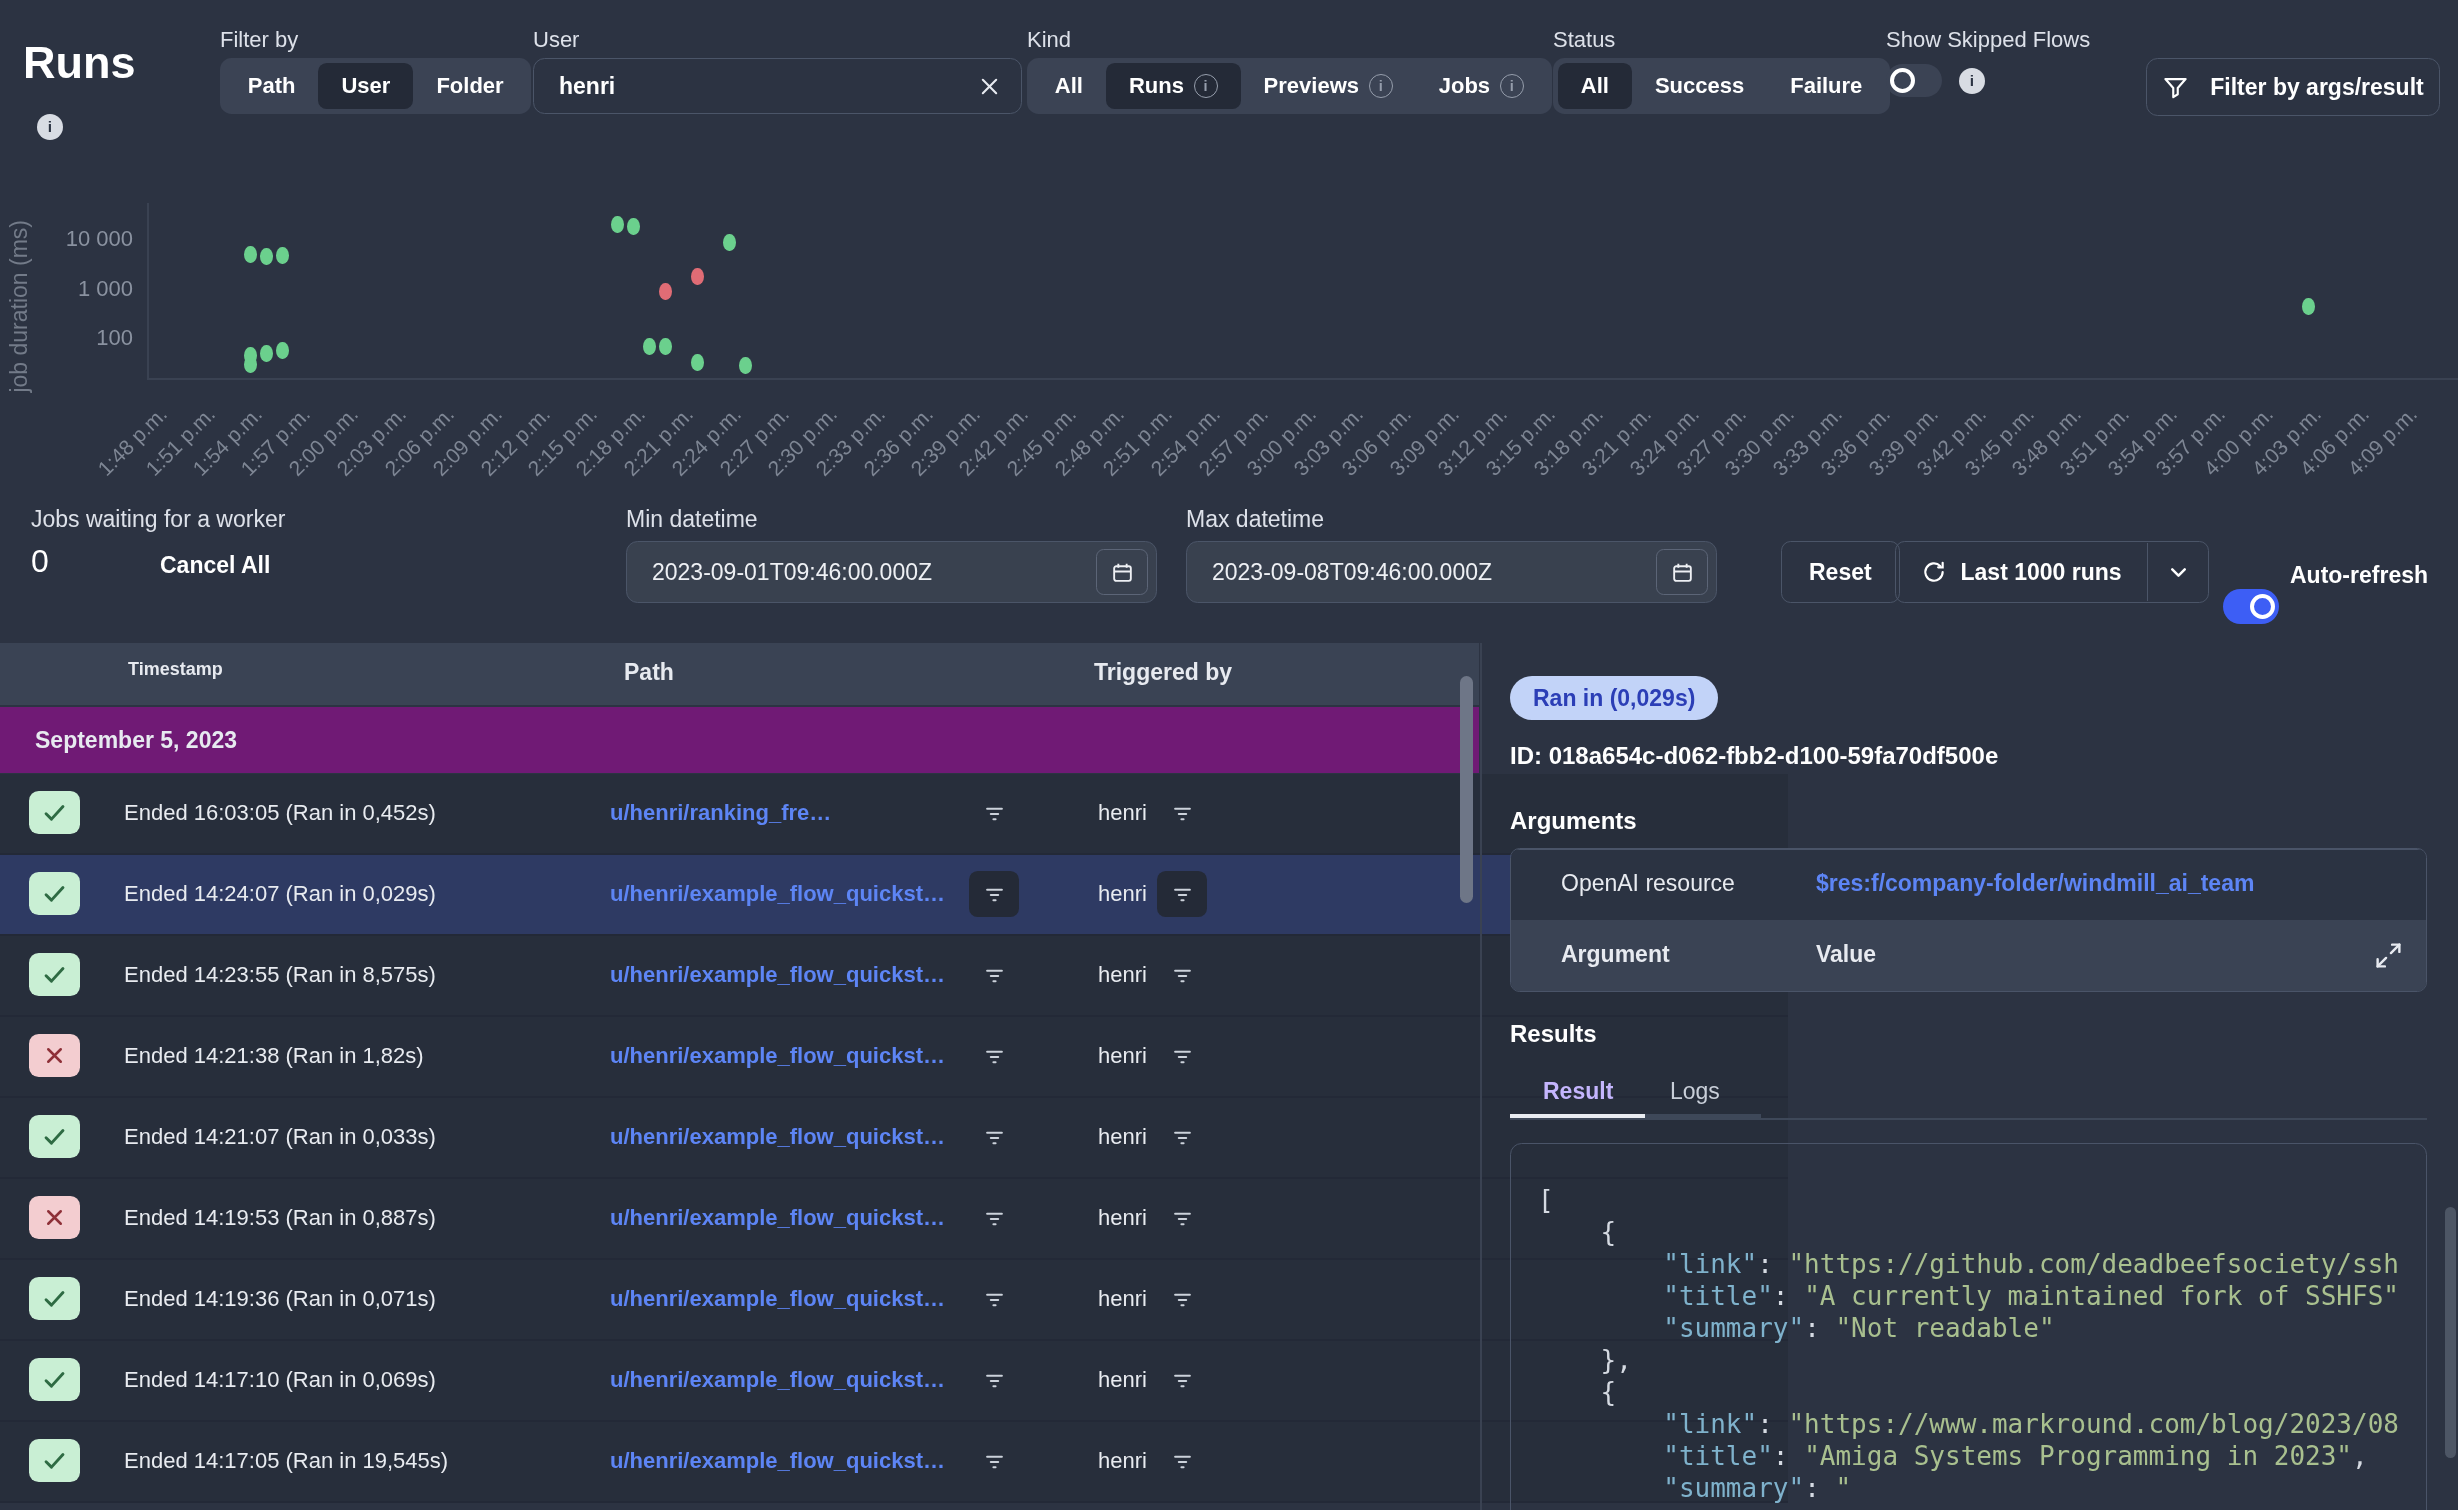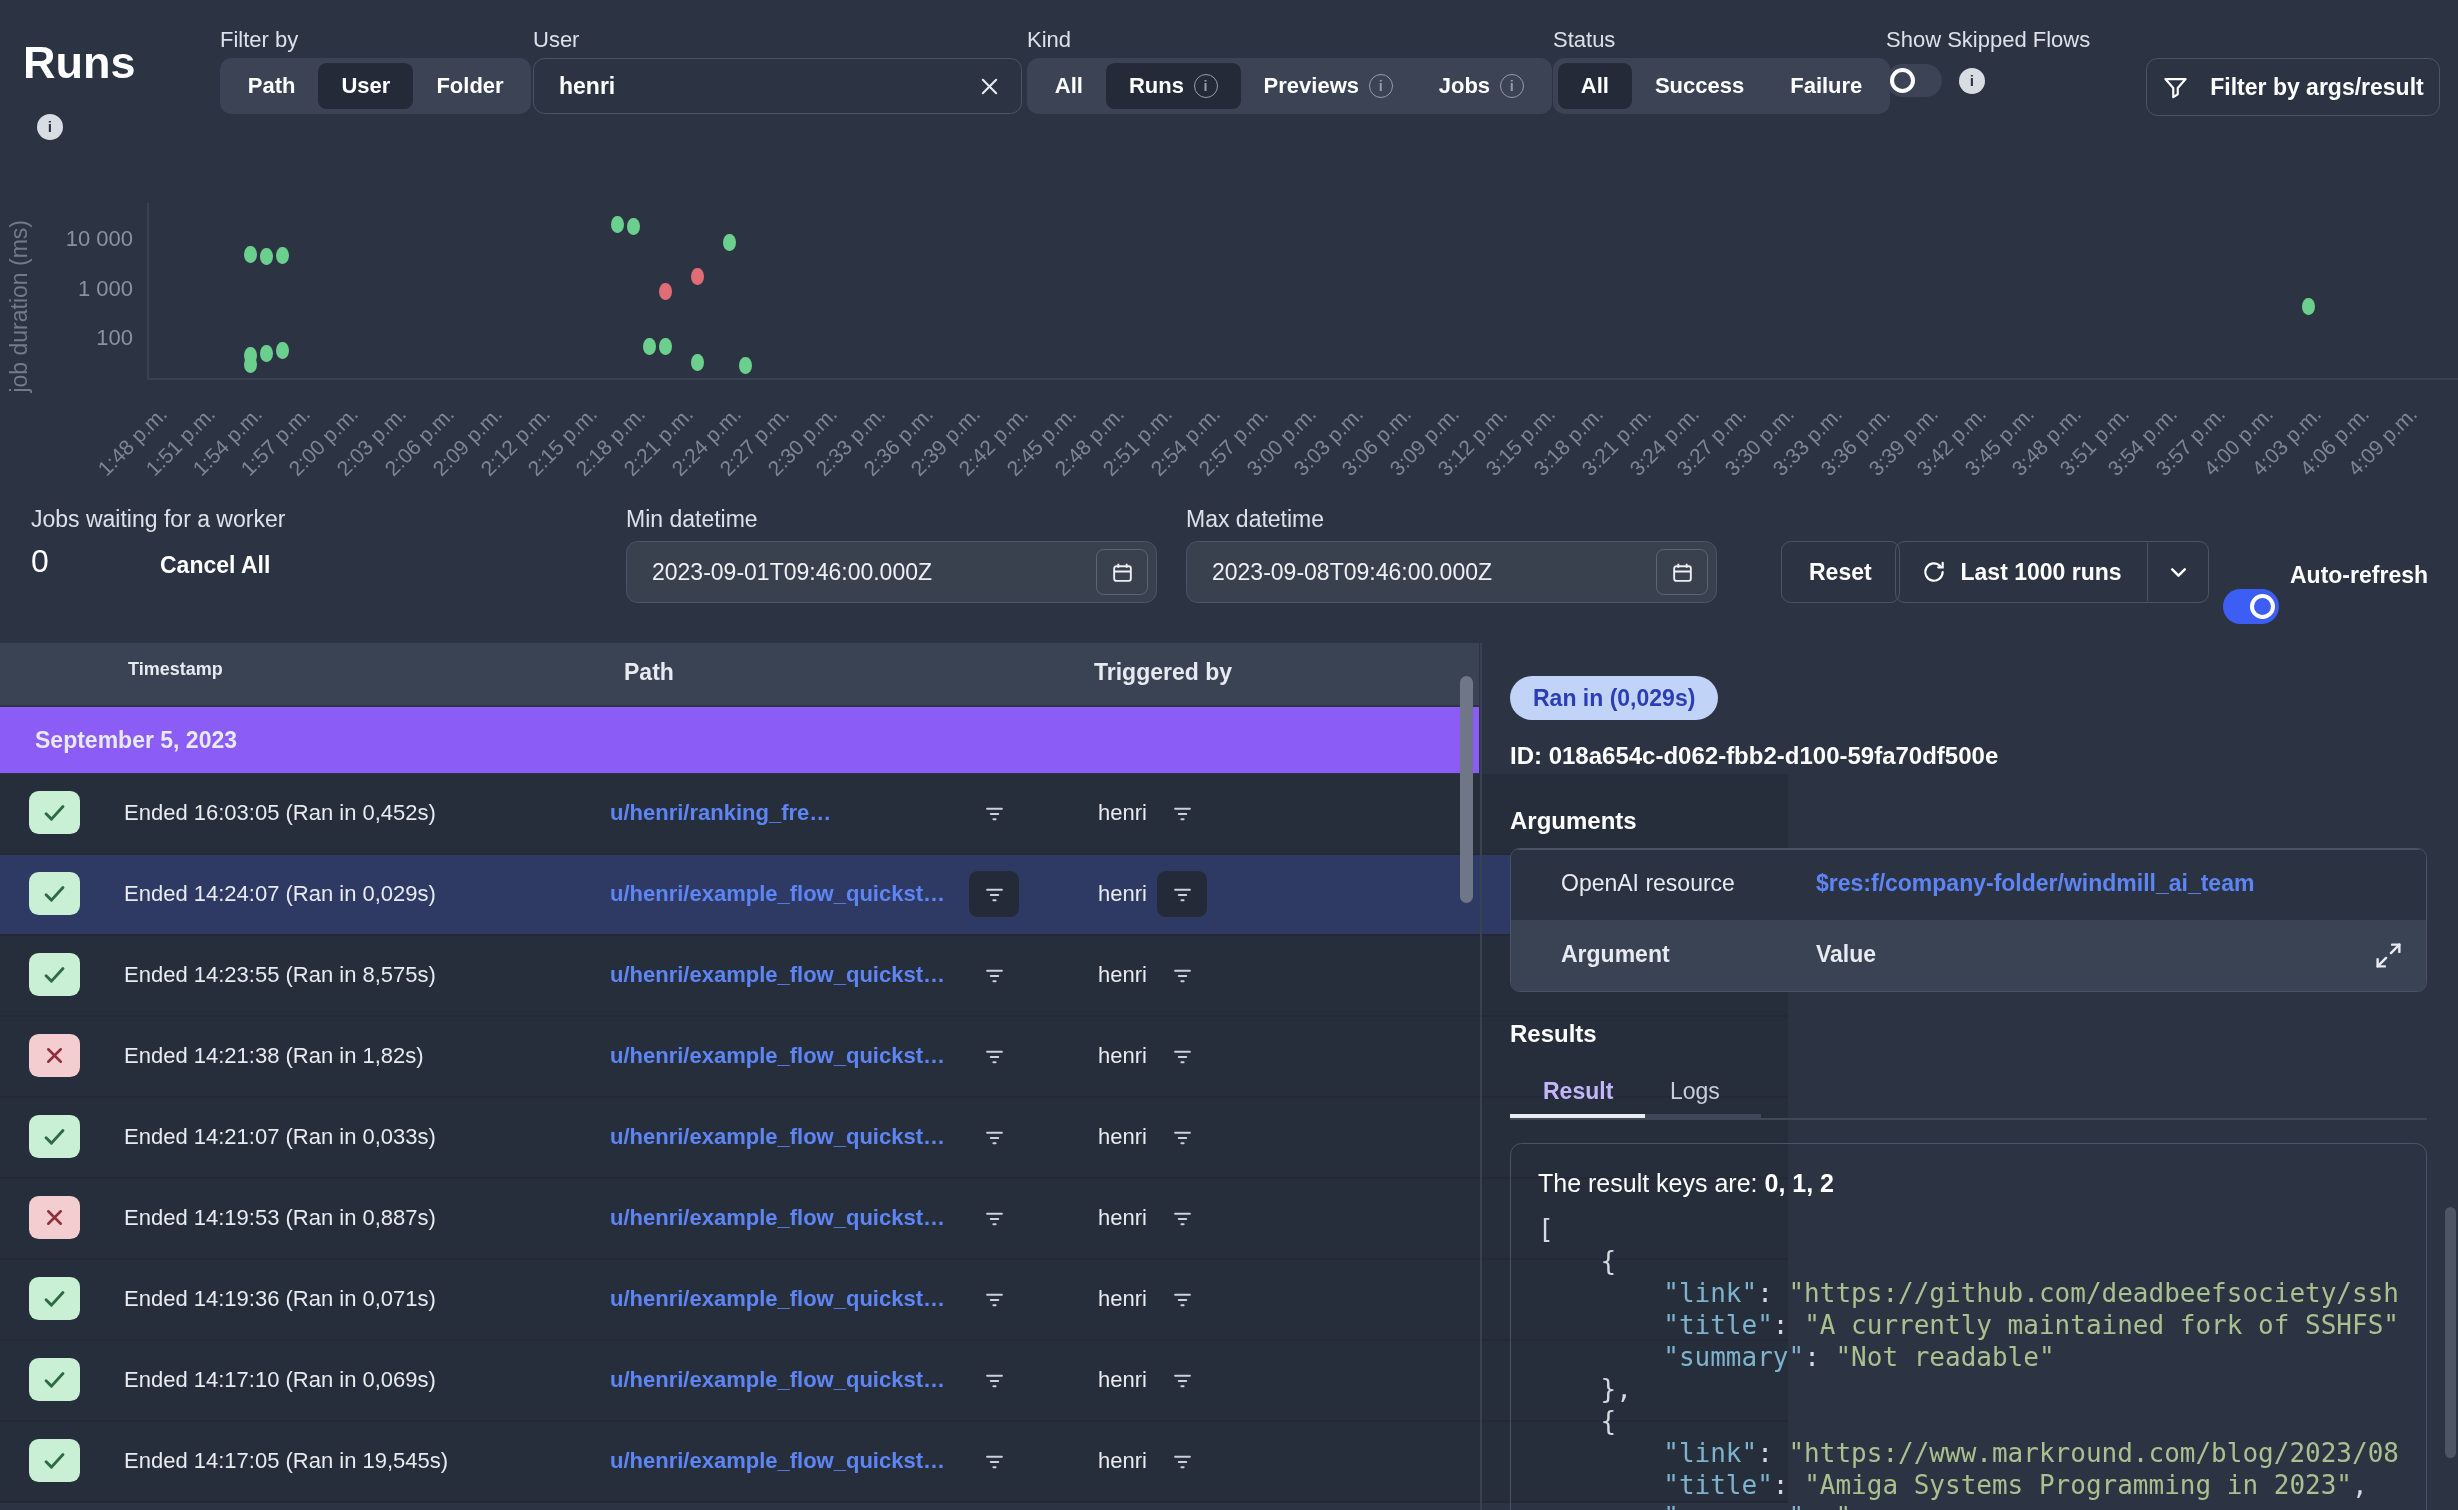--- a/index.html
+++ b/index.html
@@ -236,21 +236,21 @@
   <div class="abs toggle" style="left:2223px;top:556px;width:56px;height:35px;background:#3d5ef5;border-radius:17.4px;">
     <span class="knob" style="right:3.9px;top:4.8px;"></span>
   </div>
   <div class="abs" style="left:2290px;top:562px;font-size:23px;font-weight:600;color:#fff;">Auto-refresh</div>
 
   <div class="abs" style="left:0;top:643px;width:1479px;height:62px;background:#3a4354;">
     <span class="abs" style="left:128px;top:16.4px;font-size:18px;font-weight:700;">Timestamp</span>
     <span class="abs" style="left:624px;top:16.4px;font-size:23px;font-weight:700;">Path</span>
     <span class="abs" style="left:1094px;top:16.4px;font-size:23px;font-weight:700;">Triggered by</span>
   </div>
-  <div class="abs" style="left:0;top:707px;width:1479px;height:66px;background:#8b5cf6;display:flex;align-items:center;">
+  <div class="abs" style="left:0;top:707px;width:1479px;height:66px;background:#701a75;display:flex;align-items:center;">
     <span style="margin-left:35px;font-size:23px;font-weight:700;">September 5, 2023</span>
   </div>
   <div id="table-rows" class="abs" style="left:0;top:774px;width:1788px;">
       <div class="row">
         <div class="stat-ic success">
           <svg width="29" height="29" viewBox="0 0 24 24" fill="none" stroke="#2e6b43" stroke-width="2.4" stroke-linecap="round" stroke-linejoin="round">
             <path d="M5 13l4.5 4.5L19 7"></path>
           </svg>
         </div>
         <span class="ts">Ended 16:03:05 (Ran in 0,452s)</span>
@@ -456,21 +456,18 @@
   </div>
 
   <div class="abs panel-h" style="left:1510px;top:1020px;">Results</div>
   <span class="abs" style="left:1543px;top:1078px;font-size:23px;font-weight:600;color:#c4b5fd;cursor:pointer;">Result</span>
   <span class="abs" style="left:1670px;top:1078px;font-size:23px;color:#c9cfd9;cursor:pointer;">Logs</span>
   <div class="abs" style="left:1510px;top:1114px;width:135px;height:4.8px;background:#e9ecf1;"></div>
   <div class="abs" style="left:1645px;top:1114px;width:116px;height:4.8px;background:#3e4859;"></div>
   <div class="abs" style="left:1510px;top:1118px;width:917px;height:1.9px;background:#3e4859;"></div>
 
   <div class="abs" style="left:1510px;top:1143px;width:917px;height:415px;border:1.9px solid #4a5468;border-radius:11.6px;box-sizing:border-box;padding:25px 27px;overflow:hidden;">
-    <div style="font-size:25px;color:#fff;">
-      <span>The result keys are: </span><span style="font-weight:700;">0, 1, 2</span>
-    </div>
     <div id="json-view" class="code" style="margin-top:15.4px;"><div><span class="c-p">[</span></div><div><span class="c-p">    {</span></div><div><span class="c-p">        </span><span class="c-k">"link"</span><span class="c-p">: </span><span class="c-s">"https://github.com/deadbeefsociety/ssh</span></div><div><span class="c-p">        </span><span class="c-k">"title"</span><span class="c-p">: </span><span class="c-s">"A currently maintained fork of SSHFS"</span></div><div><span class="c-p">        </span><span class="c-k">"summary"</span><span class="c-p">: </span><span class="c-s">"Not readable"</span></div><div><span class="c-p">    },</span></div><div><span class="c-p">    {</span></div><div><span class="c-p">        </span><span class="c-k">"link"</span><span class="c-p">: </span><span class="c-s">"https://www.markround.com/blog/2023/08</span></div><div><span class="c-p">        </span><span class="c-k">"title"</span><span class="c-p">: </span><span class="c-s">"Amiga Systems Programming in 2023"</span><span class="c-p">,</span></div><div><span class="c-p">        </span><span class="c-k">"summary"</span><span class="c-p">: </span><span class="c-s">"</span></div></div>
   </div>
   <div class="abs" style="left:2445px;top:1207px;width:10.6px;height:251px;background:#4d5665;border-radius:5.8px;"></div>
 
 </div>
 
 
 </body></html>

